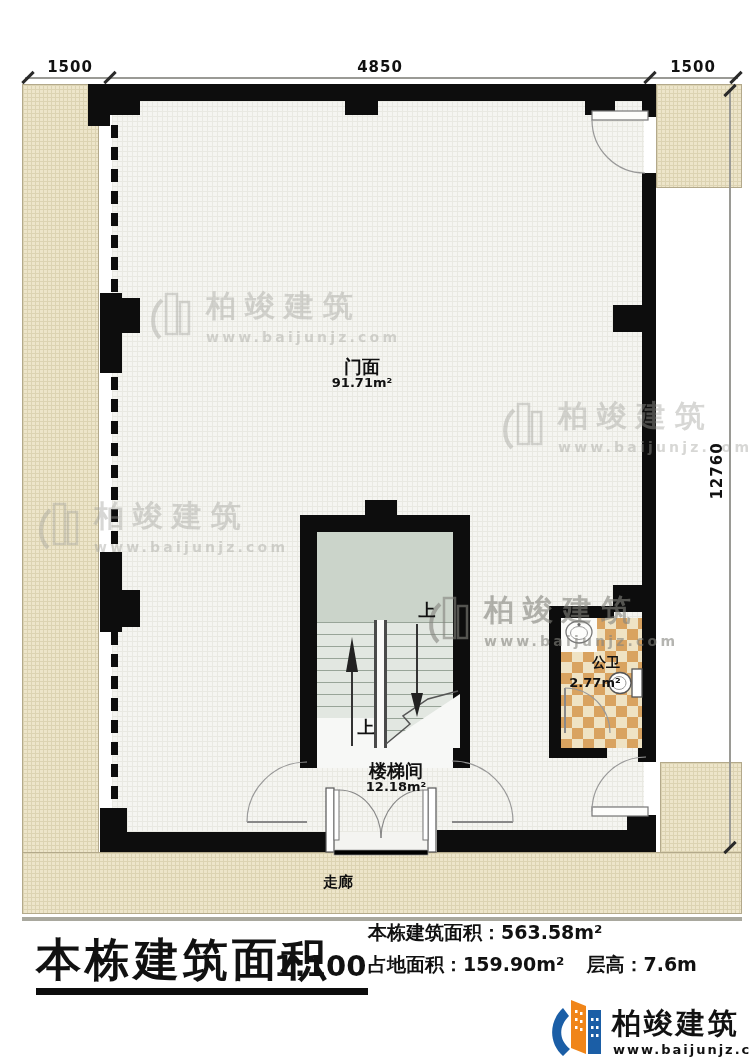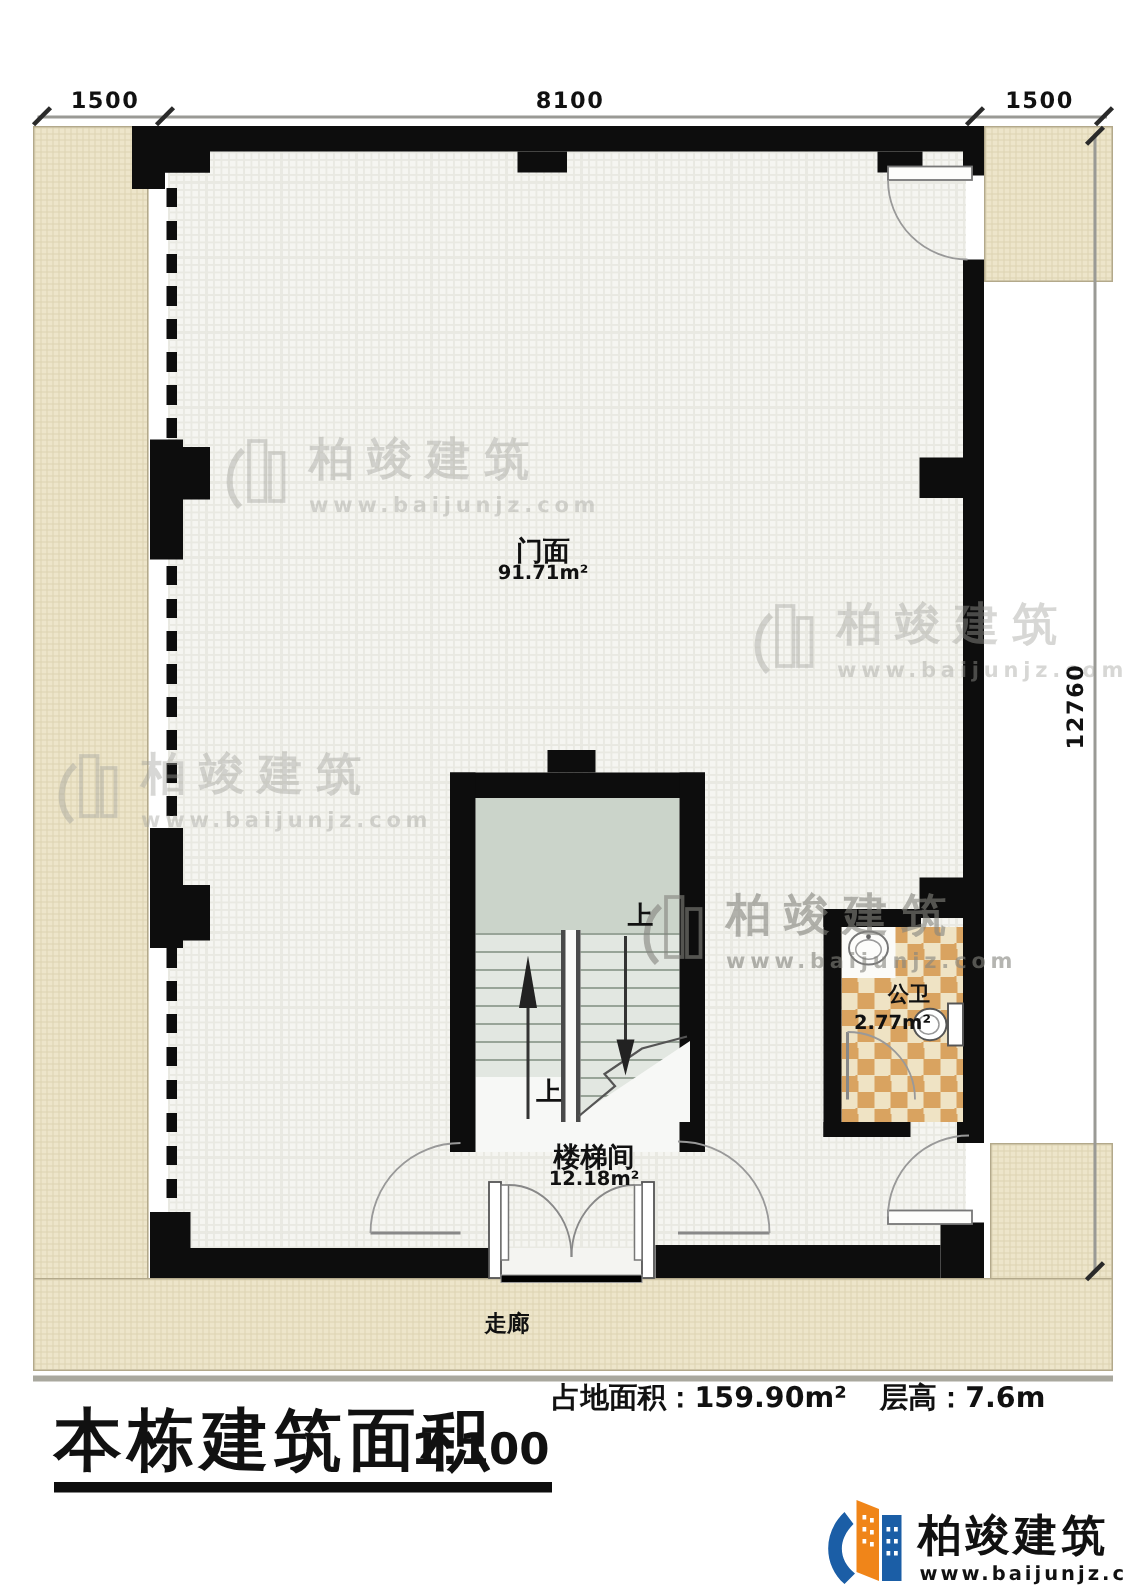--- a/index.html
+++ b/index.html
@@ -193,41 +193,42 @@
          <div class="t2">www.baijunjz.com</div>
       </div>
   </div>
 
   <div class="dimline" style="left:25px;top:77px;width:713px;height:2px"></div>
   <div class="tick" style="left:20px;top:76px"></div>
   <div class="tick" style="left:102px;top:76px"></div>
   <div class="tick" style="left:642px;top:76px"></div>
   <div class="tick" style="left:728px;top:76px"></div>
   <div class="dimlabel" style="left:40px;top:58px;width:60px">1500</div>
-  <div class="dimlabel" style="left:350px;top:58px;width:60px">8100</div>
+  <div class="dimlabel" style="left:350px;top:58px;width:60px">4850</div>
   <div class="dimlabel" style="left:663px;top:58px;width:60px">1500</div>
   <div class="dimline" style="left:729px;top:90px;width:2px;height:758px"></div>
   <div class="tick" style="left:722px;top:89px"></div>
   <div class="tick" style="left:722px;top:846px"></div>
   <div class="dimlabel" style="left:685px;top:462px;width:64px;transform:rotate(-90deg)">12760</div>
 
   <div class="roomlabel" style="left:322px;top:355px;width:80px;font-size:18px">门面</div>
   <div class="roomlabel" style="left:322px;top:375px;width:80px;font-size:13px">91.71m²</div>
   <div class="roomlabel" style="left:346px;top:759px;width:100px;font-size:18px">楼梯间</div>
   <div class="roomlabel" style="left:346px;top:779px;width:100px;font-size:13px">12.18m²</div>
   <div class="roomlabel" style="left:576px;top:654px;width:60px;font-size:14px">公卫</div>
   <div class="roomlabel" style="left:560px;top:675px;width:70px;font-size:13px">2.77m²</div>
   <div class="roomlabel" style="left:306px;top:873px;width:64px;font-size:15px">走廊</div>
   <div class="roomlabel" style="left:416px;top:599px;width:22px;font-size:17px">上</div>
   <div class="roomlabel" style="left:355px;top:716px;width:22px;font-size:17px">上</div>
 
   <div class="title" style="left:36px;top:930px">本栋建筑面积</div>
   <div class="scale" style="left:274px;top:949px">1:100</div>
   <div class="abs" style="left:36px;top:988px;width:332px;height:7px;background:#0d0d0d"></div>
   <div class="stats" style="left:368px;top:916px">
+    <div><span>本栋建筑面积：</span><span>563.58m²</span></div>
     <div><span>占地面积：</span><span>159.90m²</span><span style="margin-left:22px">层高：</span><span>7.6m</span></div>
   </div>
 
   <svg class="abs" style="left:545px;top:994px" width="64" height="66" viewBox="0 0 64 66">
     <path d="M18 62 C4 50 3 28 18 14 L24 22 C13 33 14 46 25 55 Z" fill="#1b5ea6"></path>
     <polygon points="26,6 41,12 41,60 26,54" fill="#f08519"></polygon>
     <rect x="43" y="16" width="13" height="44" fill="#1b5ea6"></rect>
     <g fill="#fff">
       <rect x="30" y="16" width="2.5" height="3"></rect>
         <rect x="35" y="18" width="2.5" height="3"></rect>

